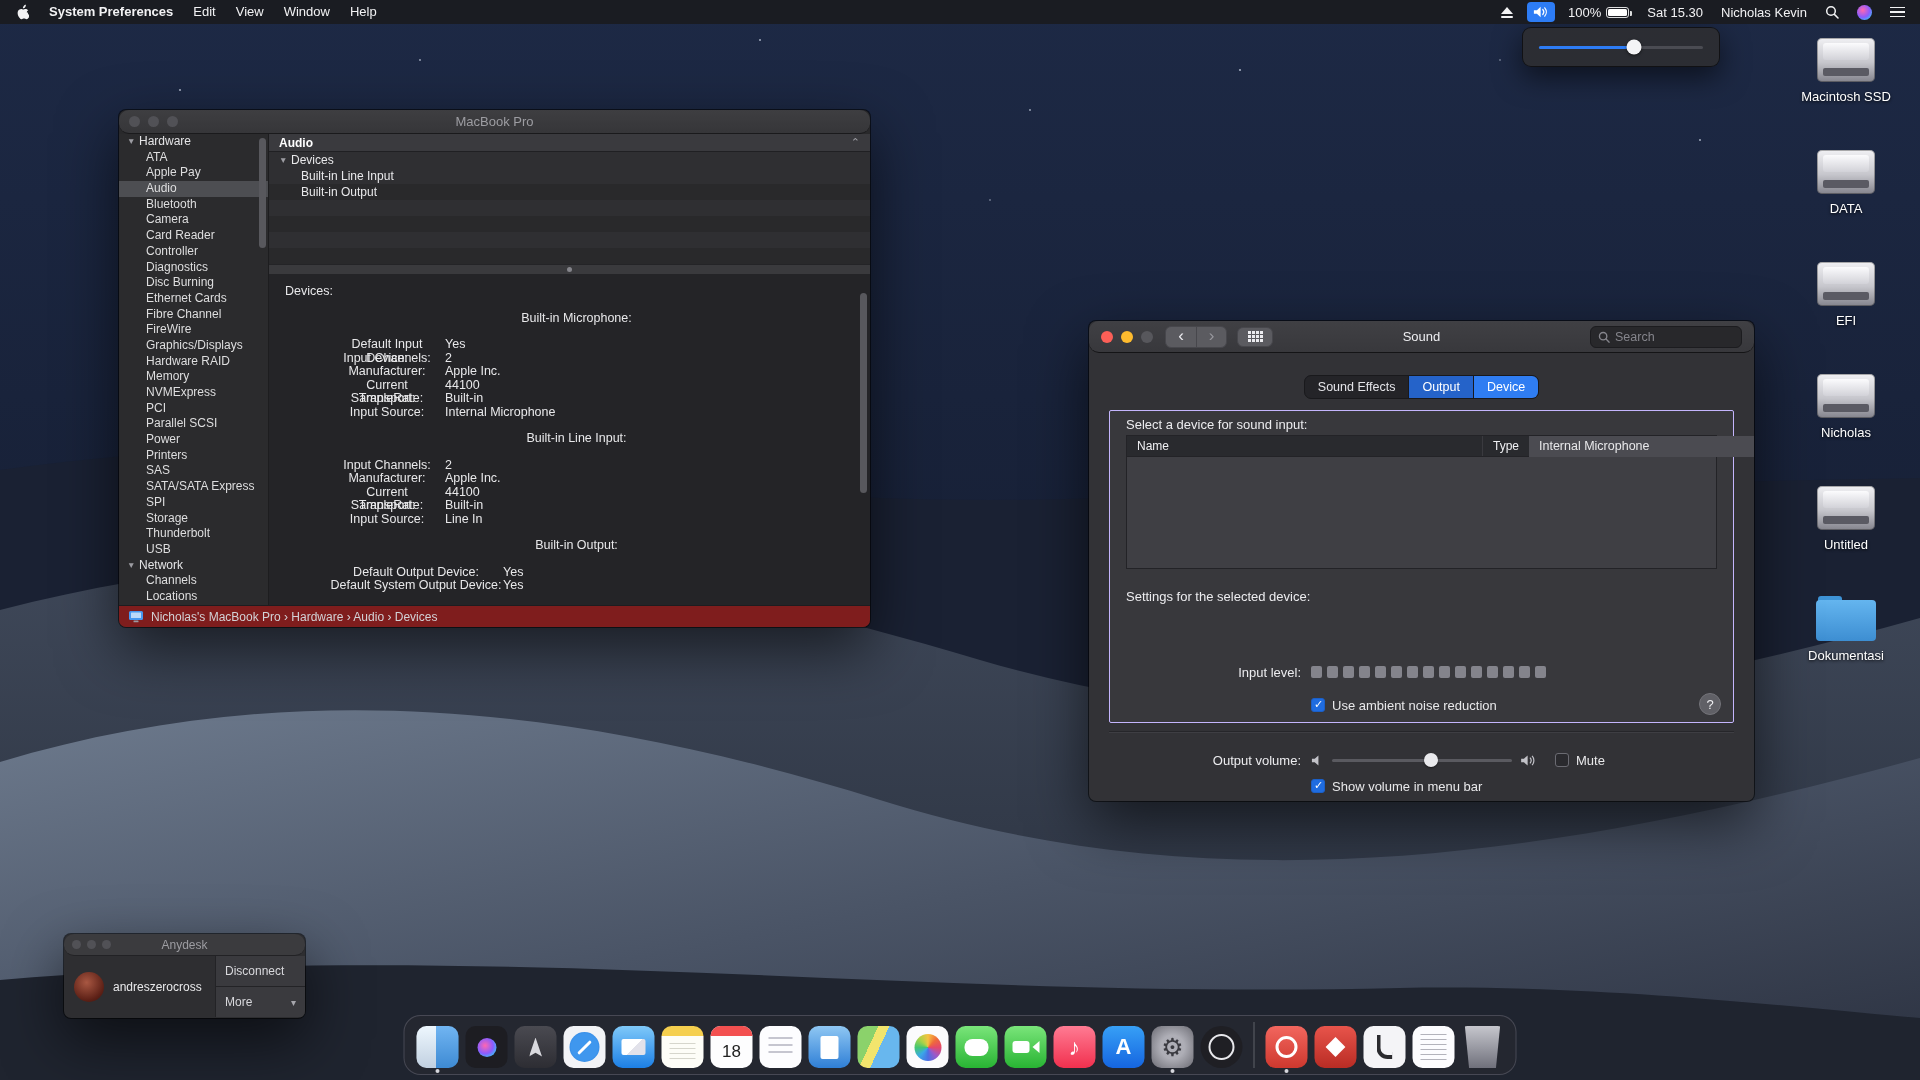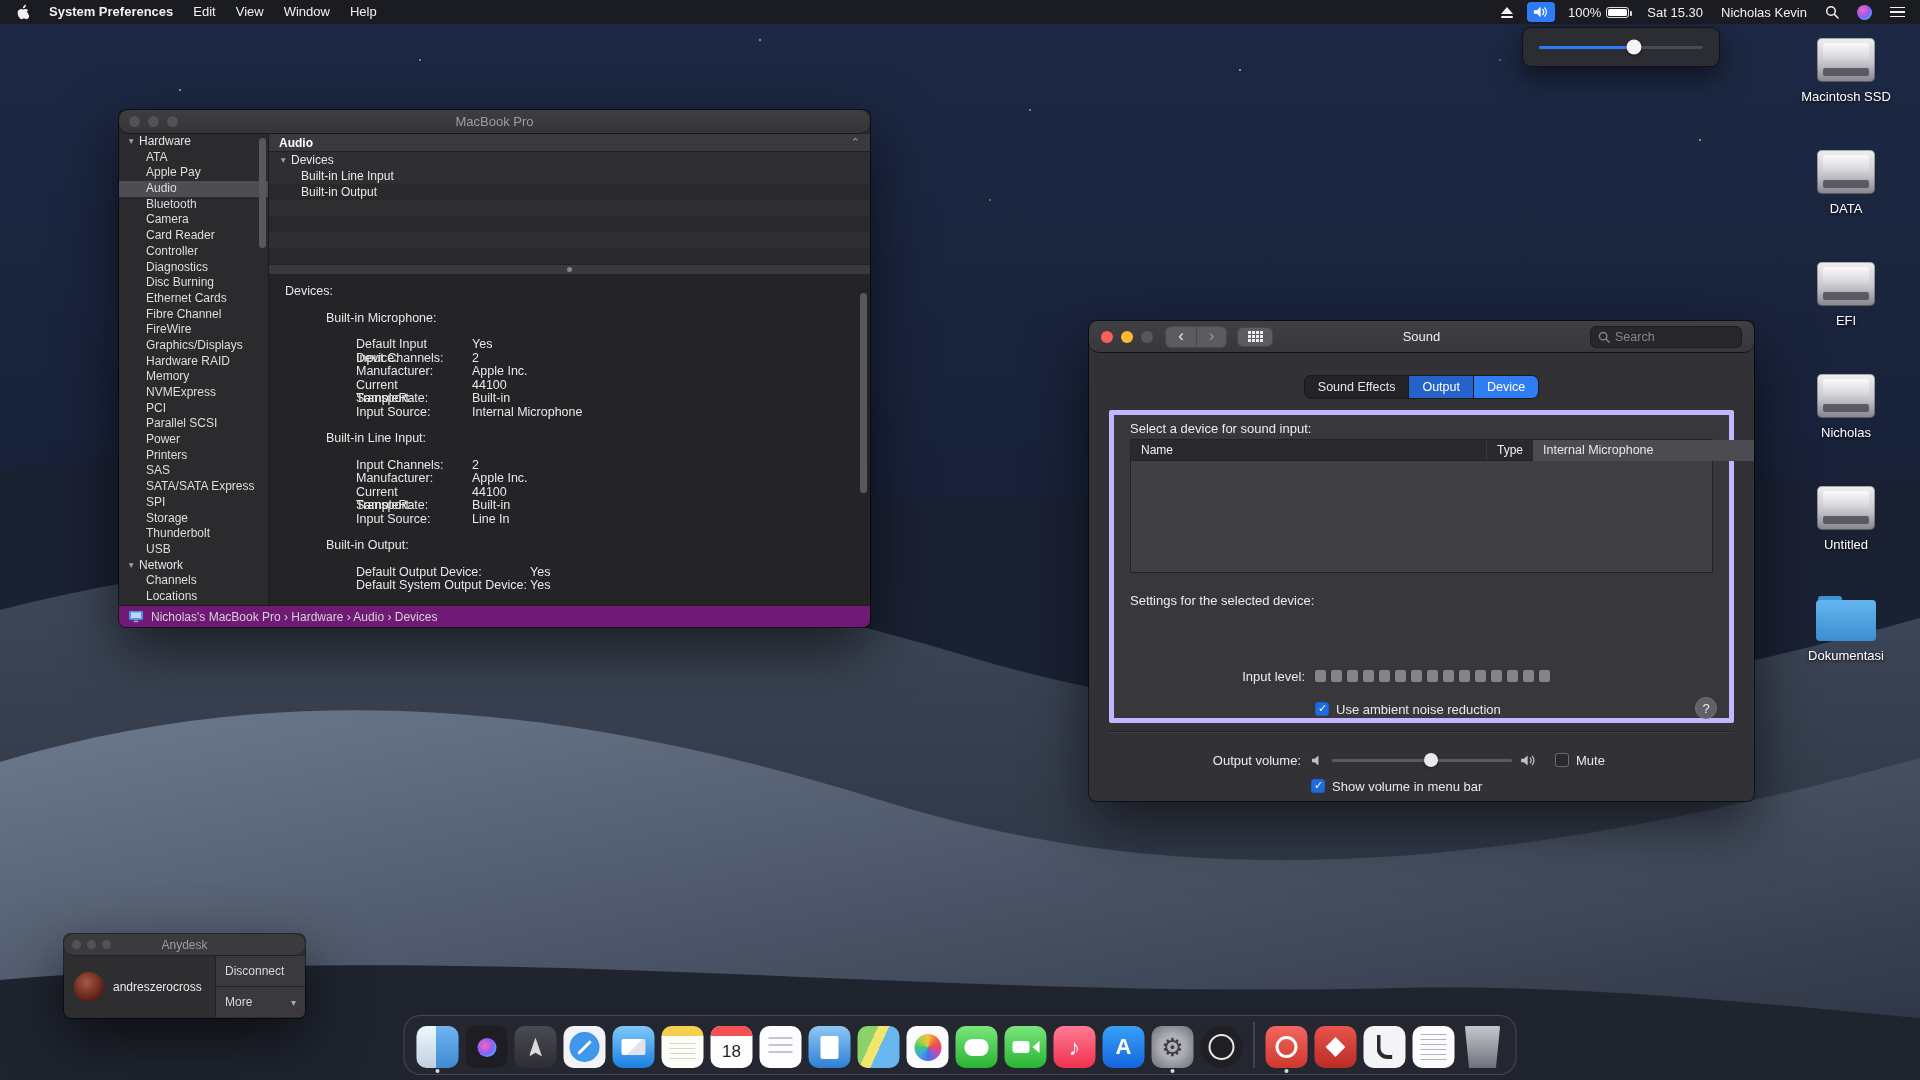--- a/index.html
+++ b/index.html
@@ -68,27 +68,27 @@
   .si-chev { margin-left:auto; font-weight:normal; color:#9d9da3; font-size:11px; }
   .si-row { height:16px; line-height:16px; font-size:12px; padding-left:10px; white-space:nowrap; }
   .si-group { background:#343438; }
   .si-item { padding-left:32px; }
   .row-a { background:#29292b; } .row-b { background:#2f2f32; }
   .splitter { height:11px; background:#3a3a3d; border-top:1px solid #242427; border-bottom:1px solid #242427;
     display:flex; align-items:center; justify-content:center; }
   .splitter i { width:5px; height:5px; border-radius:50%; background:#85858b; }
   .si-details { flex:1; background:#242427; position:relative; padding:10px 16px; overflow:hidden; line-height:13.5px; }
   .det-heading { margin-bottom:13px; }
-  .det-section { margin-left:41px; margin-bottom:13px; }
+  .det-section { margin-left:14px; margin-bottom:13px;text-align:center; }
   .det-name { margin-bottom:13px; }
   .det-prop { display:flex; margin-left:30px; height:13.5px; }
   .det-label { width:116px; flex:0 0 auto; }
   .det-wide .det-label { width:174px; }
   .det-scroll { top:18px; height:200px; }
-  .si-status { height:22px; background:#701a75; border-top:1px solid #1d1d20; display:flex;
+  .si-status { height:22px; background:#7f1d1d; border-top:1px solid #1d1d20; display:flex;
     align-items:center; gap:7px; padding:0 9px; font-size:12px; color:#d2d2d6; }
 
   
   #sound { left:1089px; top:321px; width:665px; height:480px; background:#323236; z-index:20; }
   #sound .titlebar { height:32px; background:linear-gradient(#404044,#38383c);
     border-bottom:1px solid #141416; padding:0 12px; }
   .nav-group { margin-left:12px; display:flex; background:#5b5b60; border:1px solid #47474c;
     border-radius:6px; overflow:hidden; }
   .nav-btn { width:30px; height:20px; display:flex; align-items:center; justify-content:center;
     font-size:17px; line-height:1; color:#ececf0; padding-bottom:2px; }
@@ -104,21 +104,21 @@
     color:#dcdcde; font-size:12.5px; font-family:inherit; }
   .search-field input::placeholder { color:#85858c; }
   .sound-content { position:relative; height:448px; font-size:13px; }
   .tabs { position:absolute; top:22px; left:0; right:0; display:flex; justify-content:center; }
   .seg { display:flex; background:#242428; border:1px solid #19191c; border-radius:7px; overflow:hidden; }
   .seg-btn { padding:4px 13px; font-size:12.5px; color:#e4e4e8; }
   .seg-btn + .seg-btn { border-left:1px solid #19191c; }
   .seg-blue { background:#2563c9; color:#fff; }
   .seg-sel { background:#2f7df2; color:#fff; }
   .group-box { position:absolute; left:20px; right:20px; top:57px; height:313px;
-    background:#38383c; border:5px solid #c4b5fd; border-radius:2px; }
+    background:#38383c; border:1px solid #c4b5fd; border-radius:2px; }
   .box-label { position:absolute; left:16px; color:#ececef; }
   .device-table { position:absolute; left:16px; right:16px; top:24px; height:134px;
     background:#3f3f44; border:1px solid #232327; display:flex; font-size:12.5px; }
   .t-head { display:flex; height:21px; background:#292a2e; border-bottom:1px solid #232327;
     color:#f0f0f3; font-size:12px; }
   .t-row { display:flex; height:21px; background:#333338; align-items:center; }
   .t-row.selected { background:#4b4b51; }
   .t-cell { padding:0 10px; line-height:21px; white-space:nowrap; }
   .c-name { width:355px; flex:0 0 auto; }
   .t-head .c-type { border-left:1px solid #3a3a3f; }

